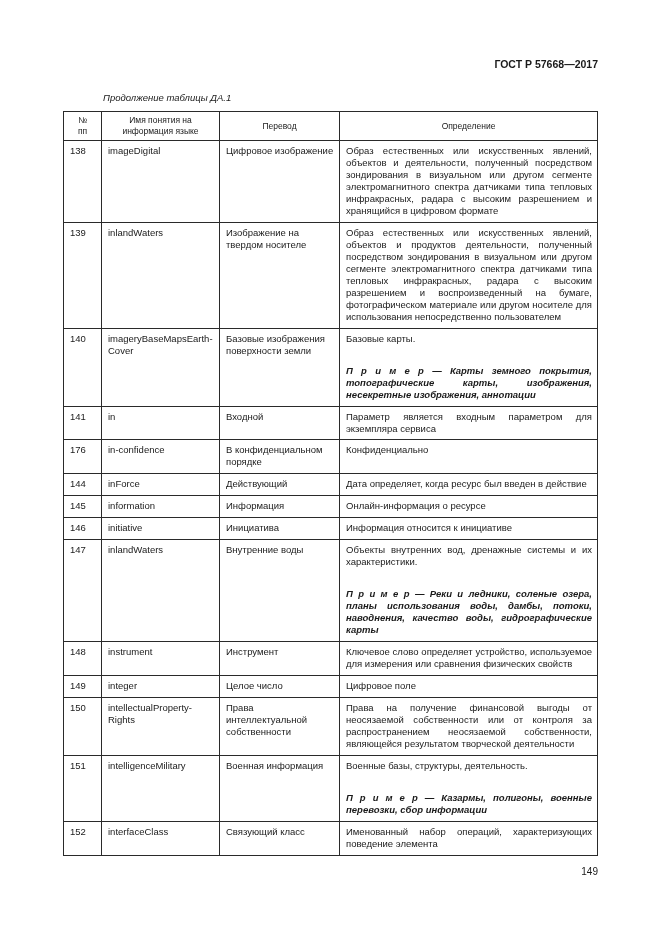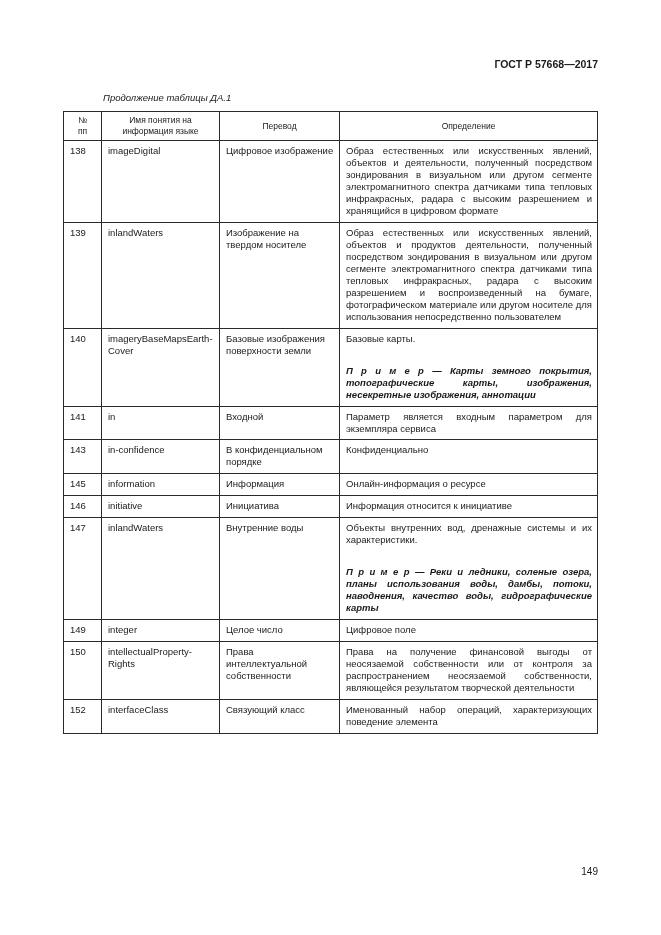--- a/index.html
+++ b/index.html
@@ -140,29 +140,38 @@
     <td class="cell-term">in</td>
     <td class="cell-trans">Входной</td>
     <td class="cell-def">
       <div class="def-text">Параметр является входным параметром для экземпляра сервиса</div>
 
     </td>
   </tr>
 
 
   <tr>
-    <td class="cell-num">143</td>
+    <td class="cell-num">176</td>
     <td class="cell-term">in-confidence</td>
     <td class="cell-trans">В конфиденциальном порядке</td>
     <td class="cell-def">
       <div class="def-text">Конфиденциально</div>
 
     </td>
   </tr>
 
+  <tr>
+    <td class="cell-num">144</td>
+    <td class="cell-term">inForce</td>
+    <td class="cell-trans">Действующий</td>
+    <td class="cell-def">
+      <div class="def-text">Дата определяет, когда ресурс был введен в действие</div>
+
+    </td>
+  </tr>
 
   <tr>
     <td class="cell-num">145</td>
     <td class="cell-term">information</td>
     <td class="cell-trans">Информация</td>
     <td class="cell-def">
       <div class="def-text">Онлайн-информация о ресурсе</div>
 
     </td>
   </tr>
@@ -180,20 +189,29 @@
   <tr>
     <td class="cell-num">147</td>
     <td class="cell-term">inlandWaters</td>
     <td class="cell-trans">Внутренние воды</td>
     <td class="cell-def">
       <div class="def-text">Объекты внутренних вод, дренажные системы и их характеристики.</div>
       <div class="def-example">П р и м е р — Реки и ледники, соленые озера, планы использования воды, дамбы, потоки, наводнения, качество воды, гидрографические карты</div>
     </td>
   </tr>
 
+  <tr>
+    <td class="cell-num">148</td>
+    <td class="cell-term">instrument</td>
+    <td class="cell-trans">Инструмент</td>
+    <td class="cell-def">
+      <div class="def-text">Ключевое слово определяет устройство, используемое для измерения или сравнения физических свойств</div>
+
+    </td>
+  </tr>
 
   <tr>
     <td class="cell-num">149</td>
     <td class="cell-term">integer</td>
     <td class="cell-trans">Целое число</td>
     <td class="cell-def">
       <div class="def-text">Цифровое поле</div>
 
     </td>
   </tr>
@@ -201,20 +219,29 @@
   <tr>
     <td class="cell-num">150</td>
     <td class="cell-term">intellectualProperty-Rights</td>
     <td class="cell-trans">Права интеллектуальной собственности</td>
     <td class="cell-def">
       <div class="def-text">Права на получение финансовой выгоды от неосязаемой собственности или от контроля за распространением неосязаемой собственности, являющейся результатом творческой деятельности</div>
 
     </td>
   </tr>
 
+  <tr>
+    <td class="cell-num">151</td>
+    <td class="cell-term">intelligenceMilitary</td>
+    <td class="cell-trans">Военная информация</td>
+    <td class="cell-def">
+      <div class="def-text">Военные базы, структуры, деятельность.</div>
+      <div class="def-example">П р и м е р — Казармы, полигоны, военные перевозки, сбор информации</div>
+    </td>
+  </tr>
 
   <tr>
     <td class="cell-num">152</td>
     <td class="cell-term">interfaceClass</td>
     <td class="cell-trans">Связующий класс</td>
     <td class="cell-def">
       <div class="def-text">Именованный набор операций, характеризующих поведение элемента</div>
 
     </td>
   </tr>

